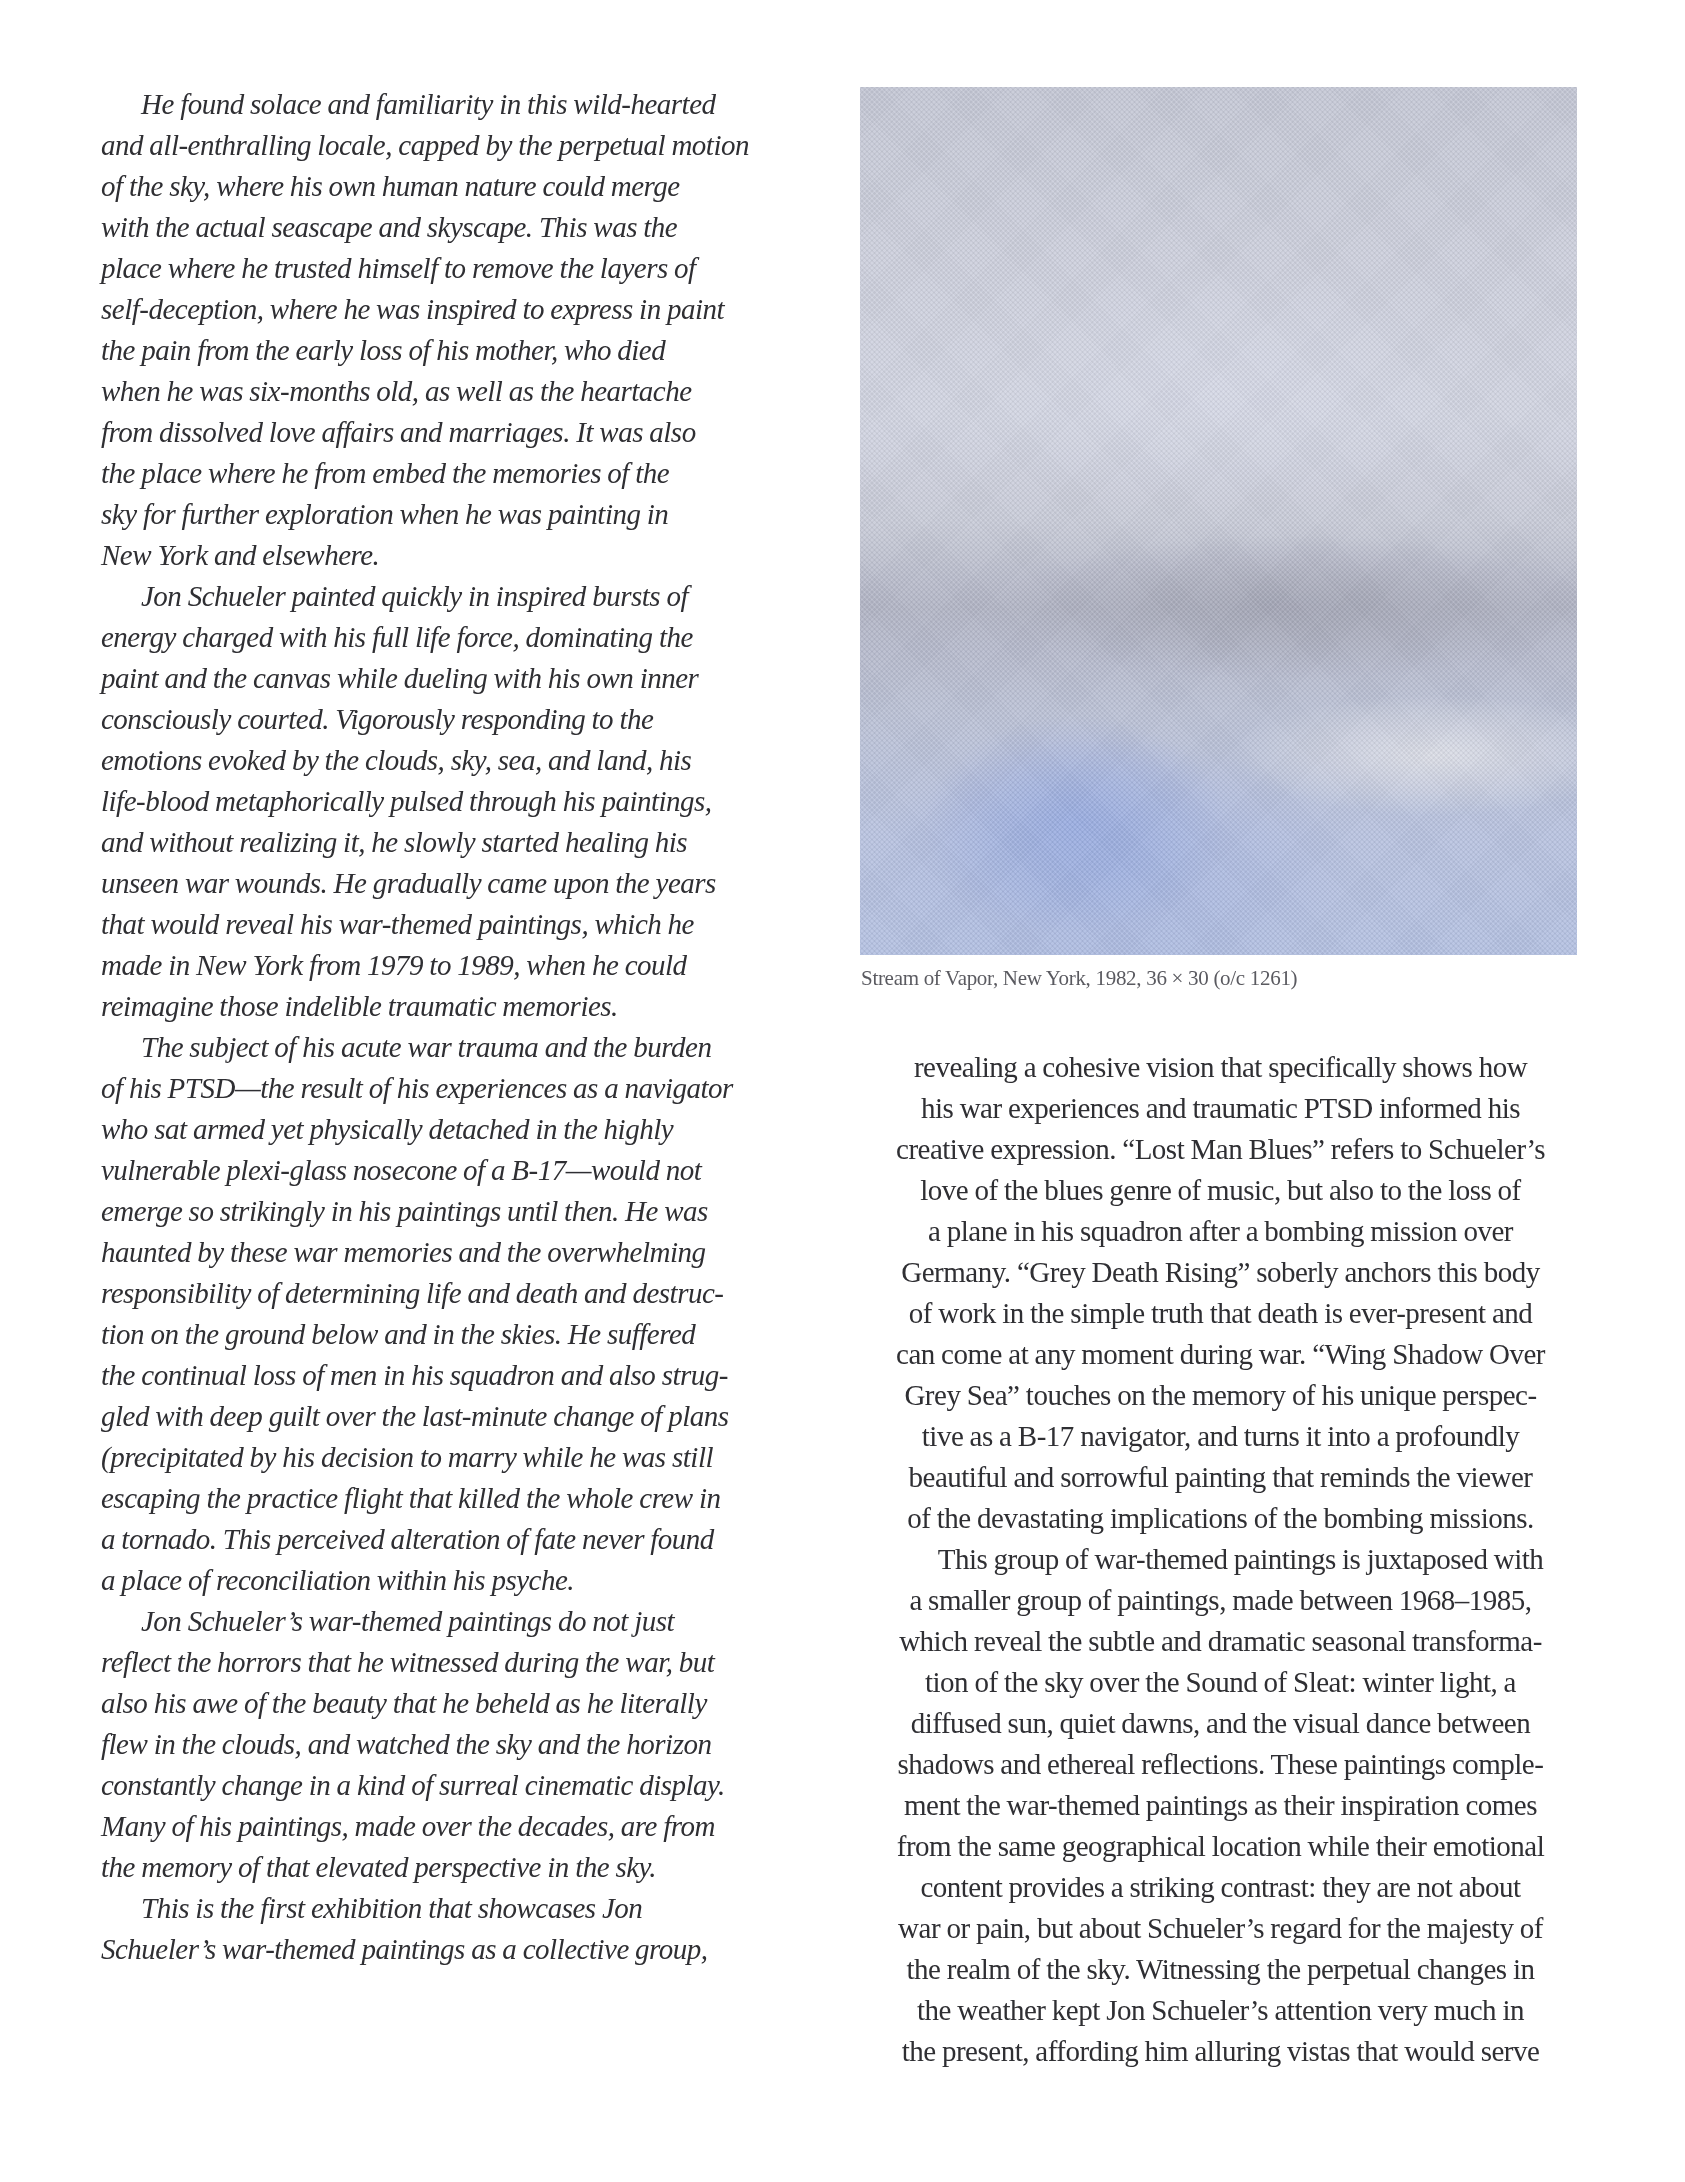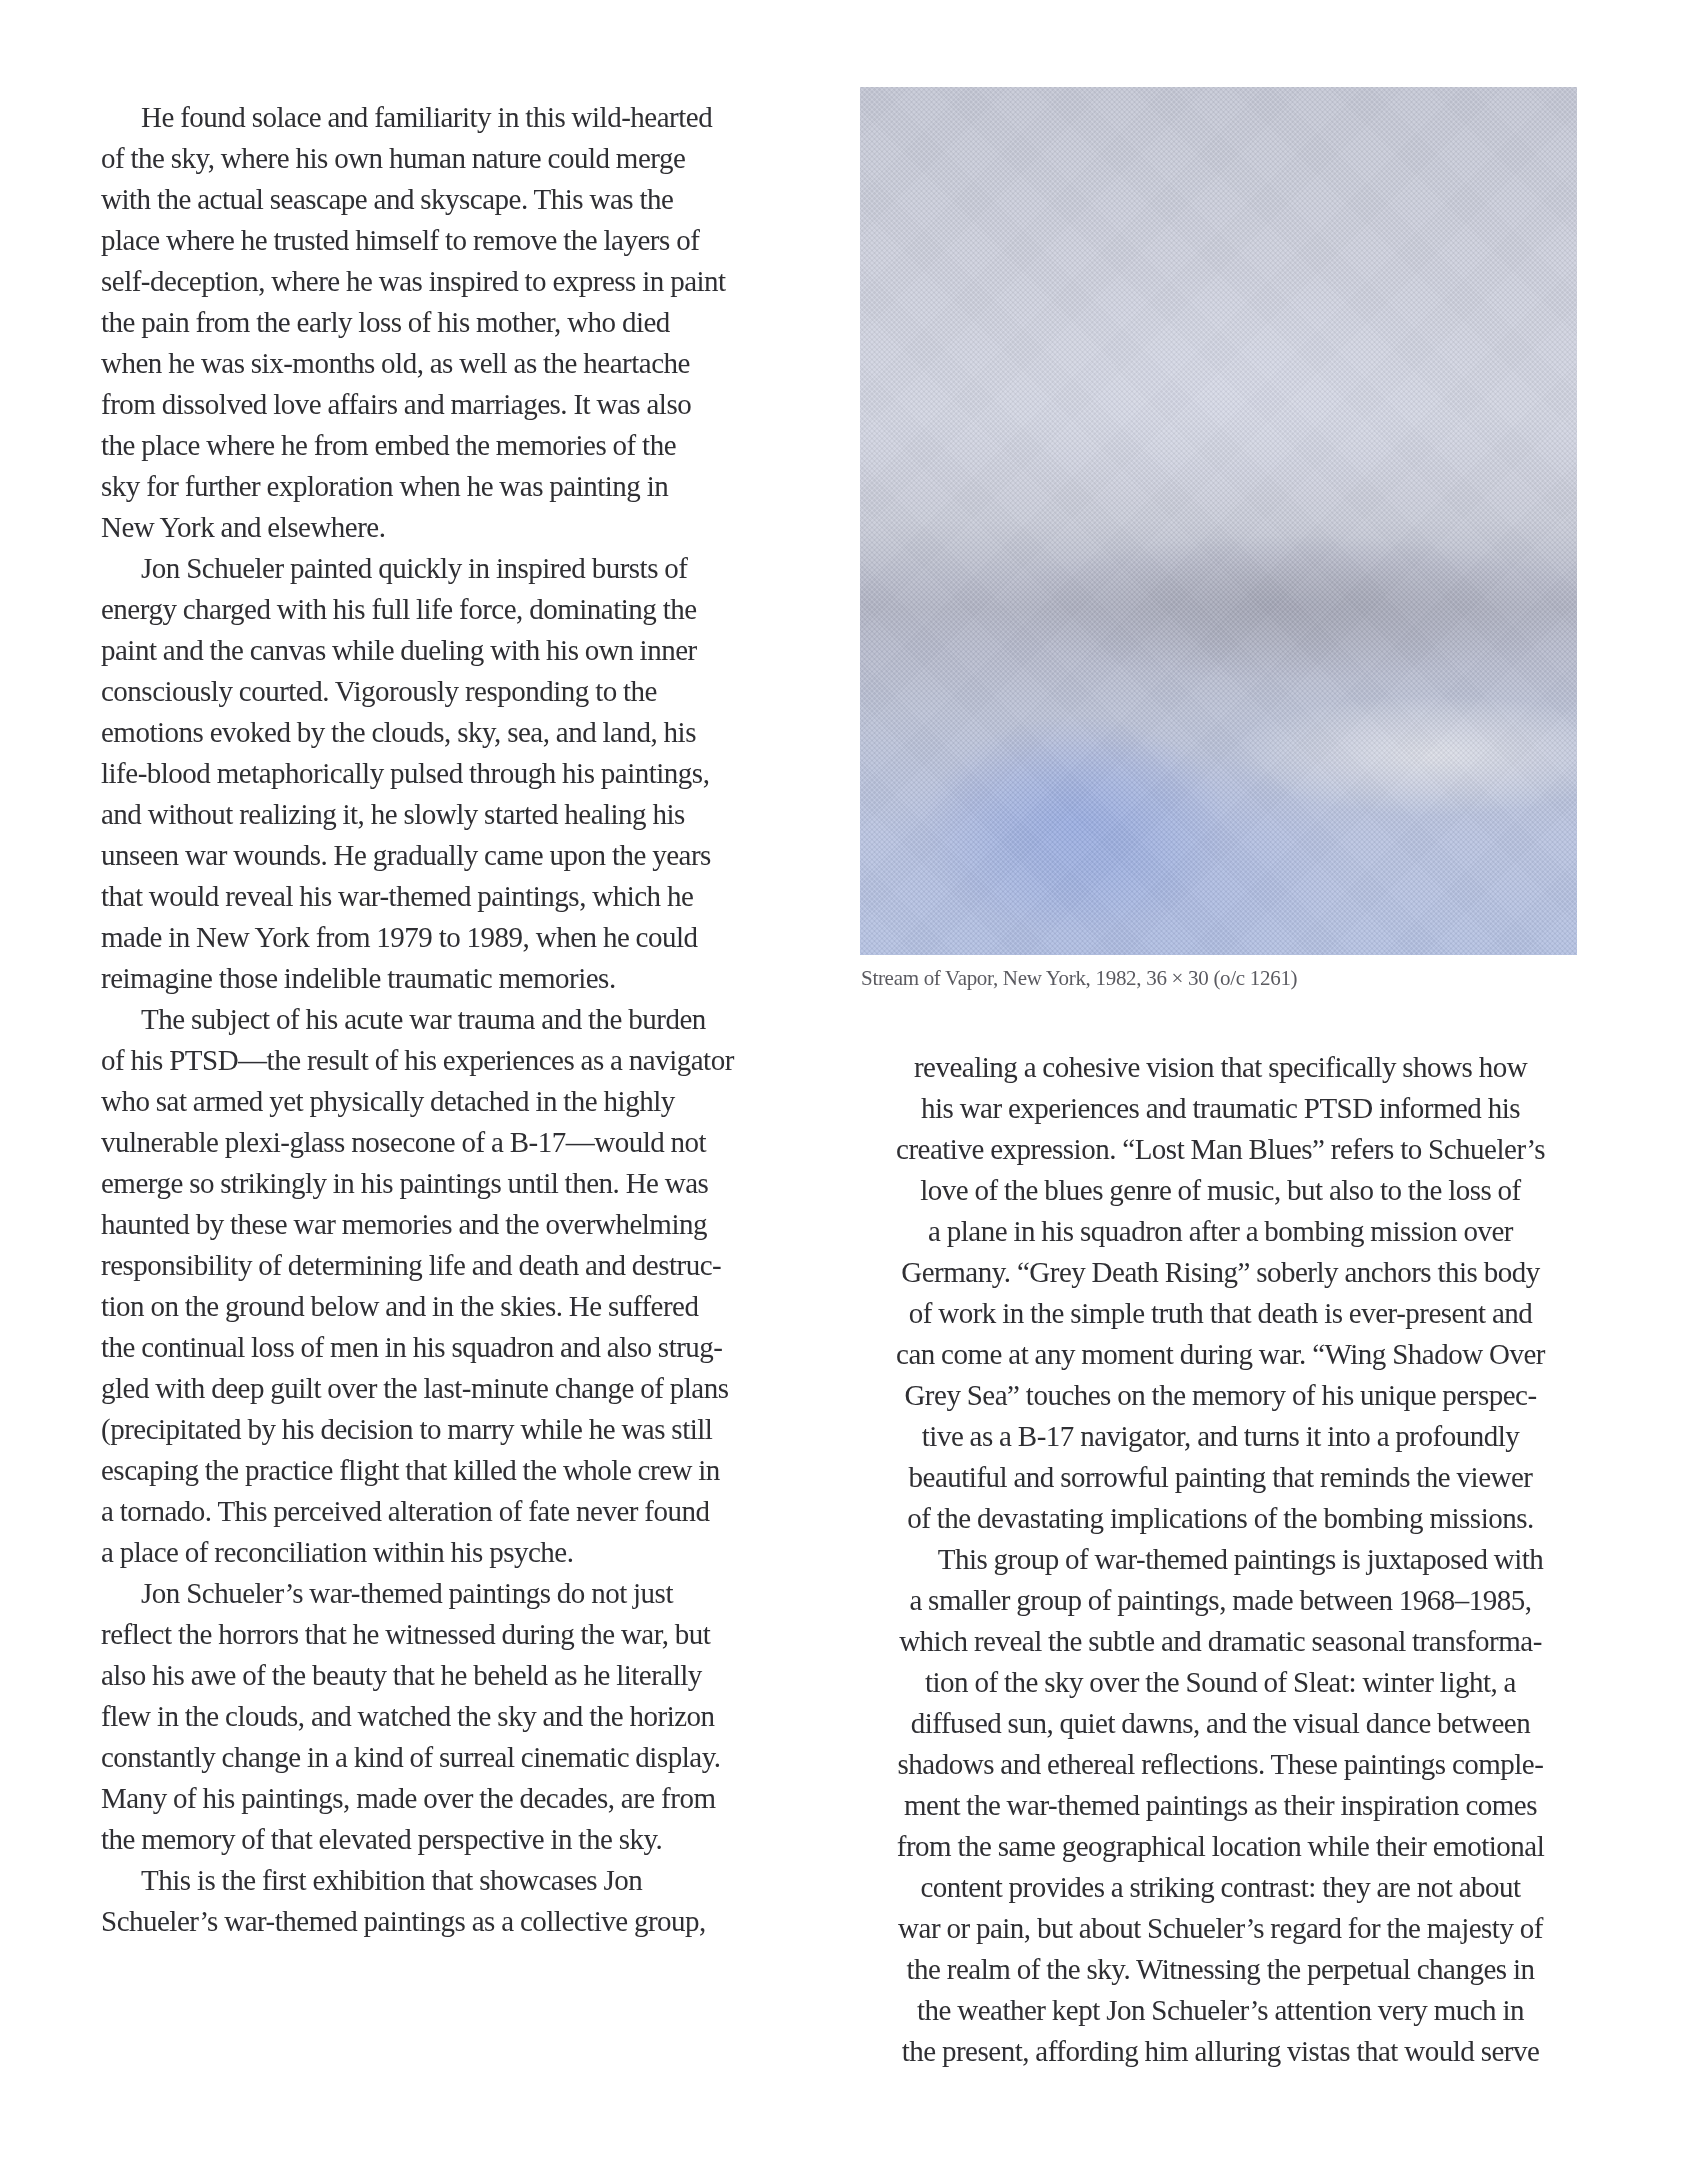--- a/index.html
+++ b/index.html
@@ -17,22 +17,23 @@
     }
     .col {
       position: absolute;
       font-size: 29px;
       line-height: 41px;
       letter-spacing: -0.5px;
       word-spacing: -0.4px;
     }
     .col-left {
       left: 101px;
-      top: 97px;
+      top: 84px;
       width: 737px;
+      font-style: italic;
     }
     .col-right {
       left: 856px;
       top: 1047px;
       width: 729px;
       text-align: center;
     }
     .line {
       display: block;
       white-space: nowrap;
@@ -75,20 +76,21 @@
       white-space: nowrap;
     }
     .caption .title {
     }
   </style>
 </head>
 <body>
 
 <div class="col col-left" id="left-col">
     <span class="line indent">He found solace and familiarity in this wild-hearted</span>
+    <span class="line">and all-enthralling locale, capped by the perpetual motion</span>
     <span class="line">of the sky, where his own human nature could merge</span>
     <span class="line">with the actual seascape and skyscape. This was the</span>
     <span class="line">place where he trusted himself to remove the layers of</span>
     <span class="line">self-deception, where he was inspired to express in paint</span>
     <span class="line">the pain from the early loss of his mother, who died</span>
     <span class="line">when he was six-months old, as well as the heartache</span>
     <span class="line">from dissolved love affairs and marriages. It was also</span>
     <span class="line">the place where he from embed the memories of the</span>
     <span class="line">sky for further exploration when he was painting in</span>
     <span class="line">New York and elsewhere.</span>

